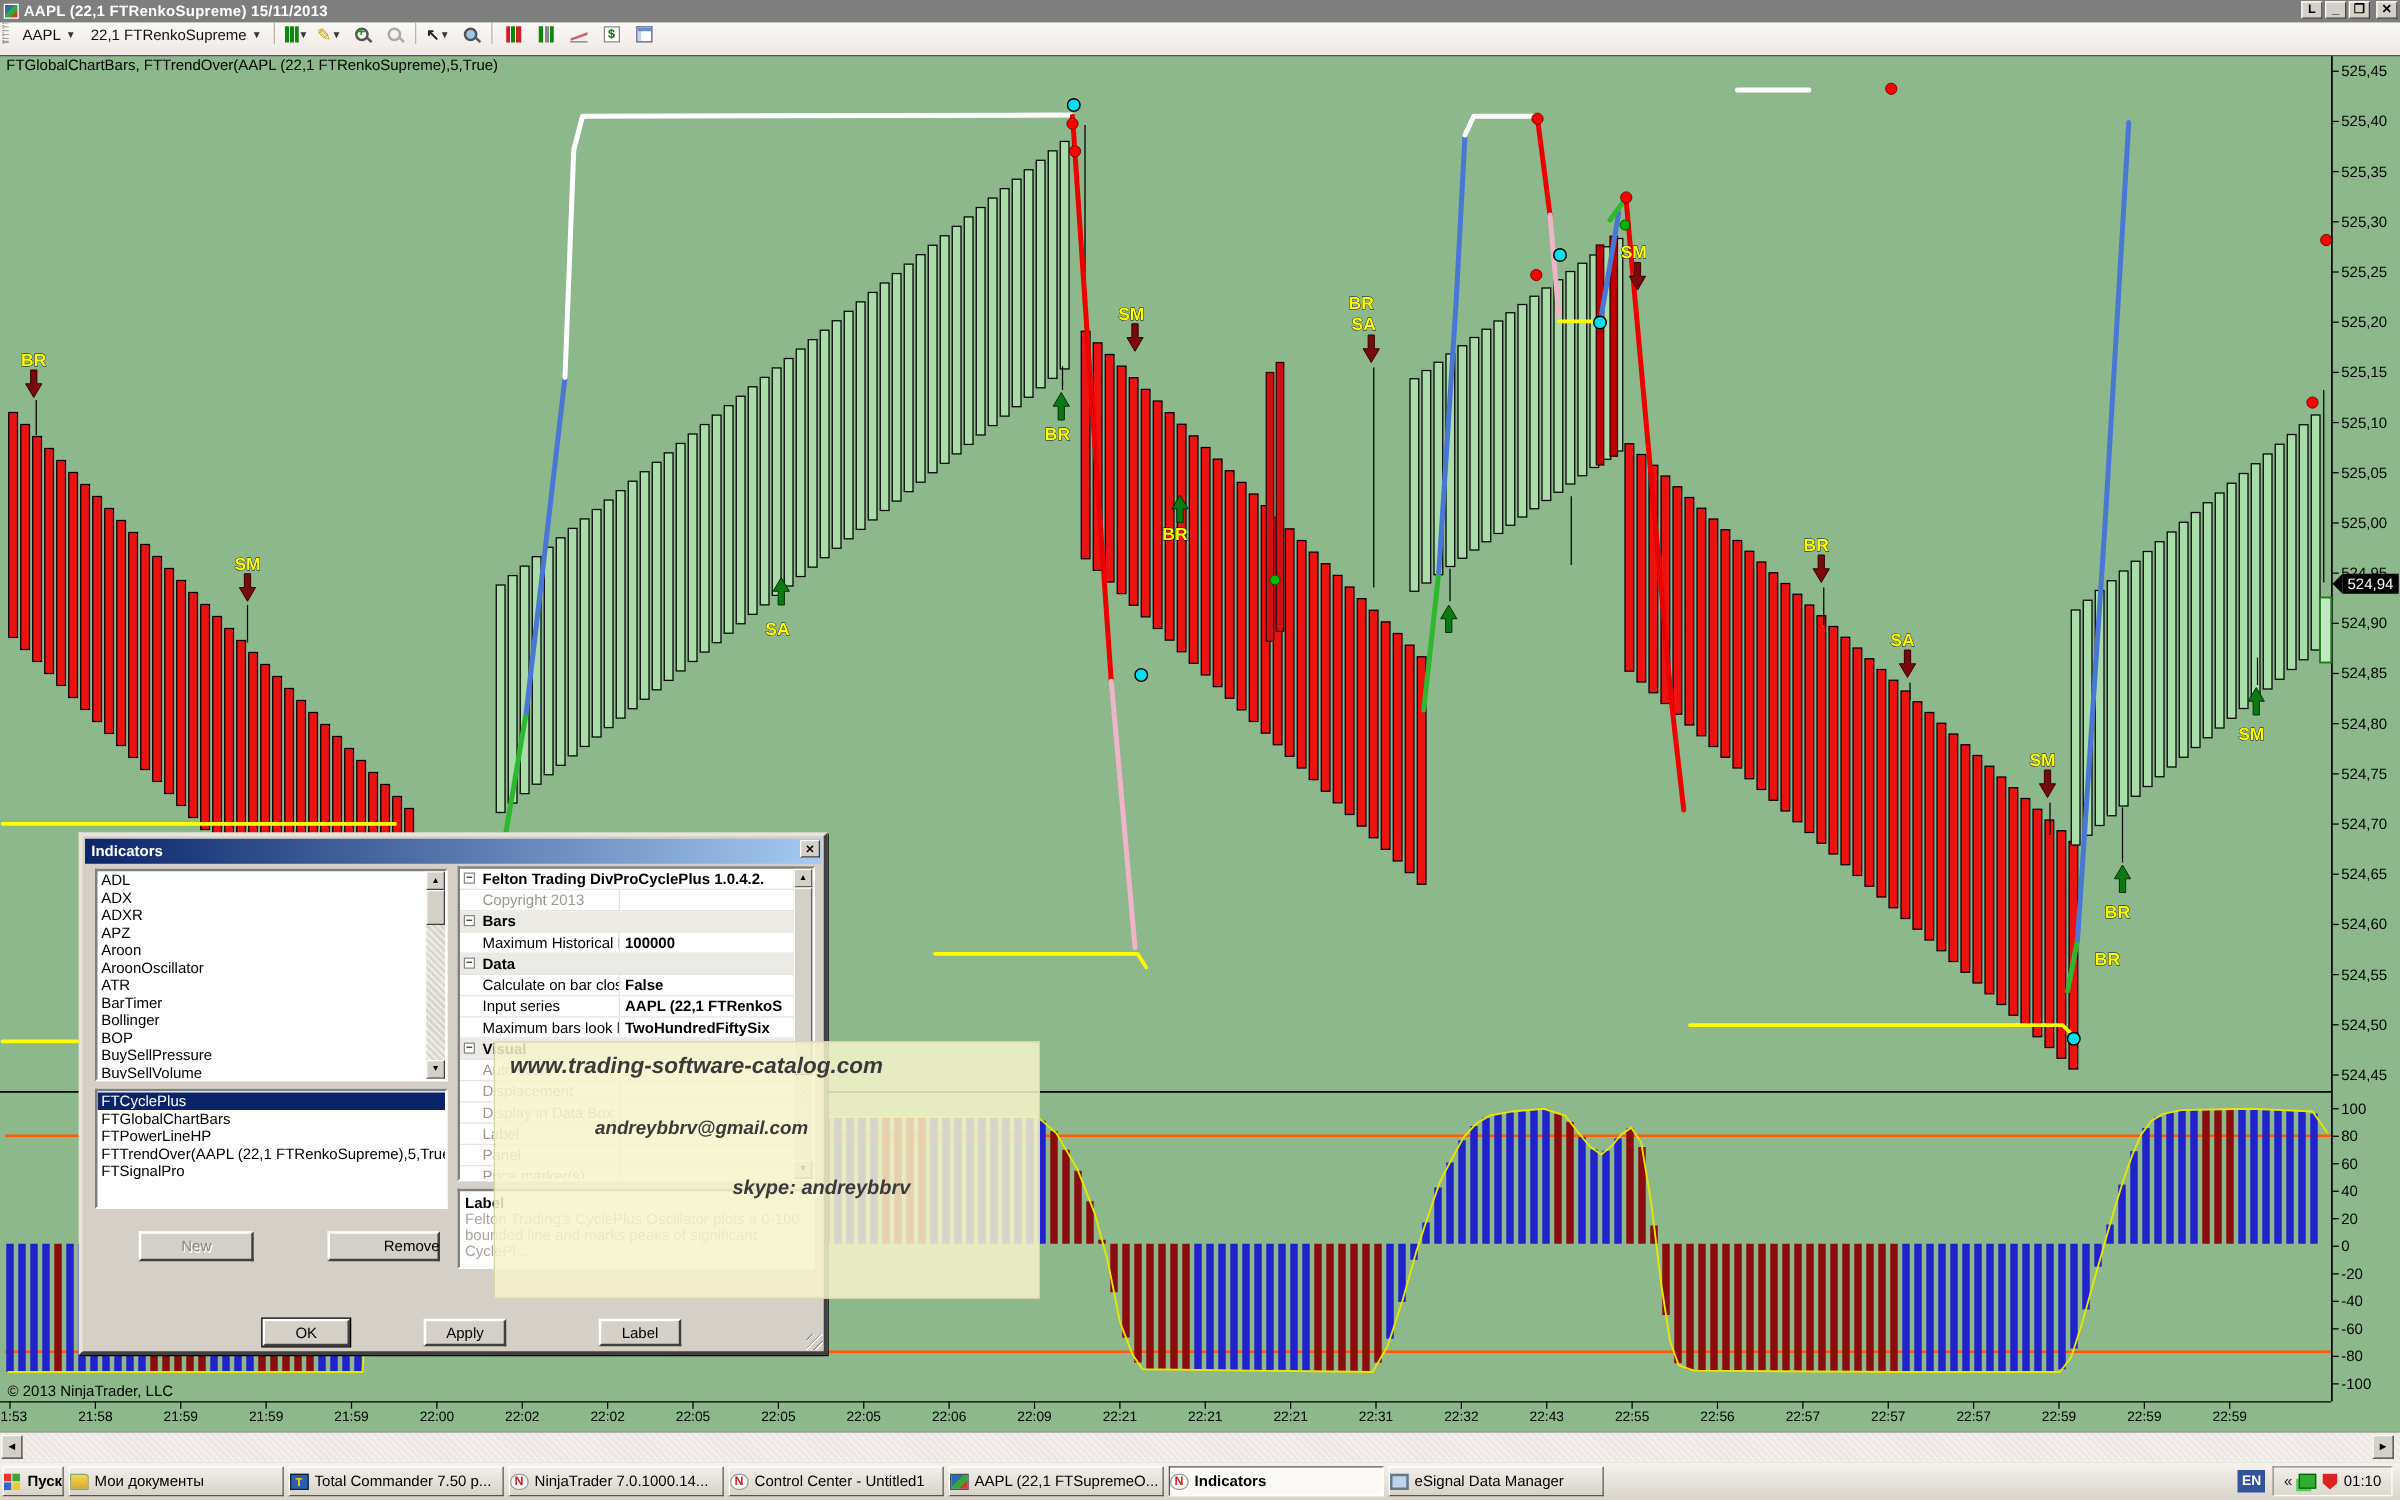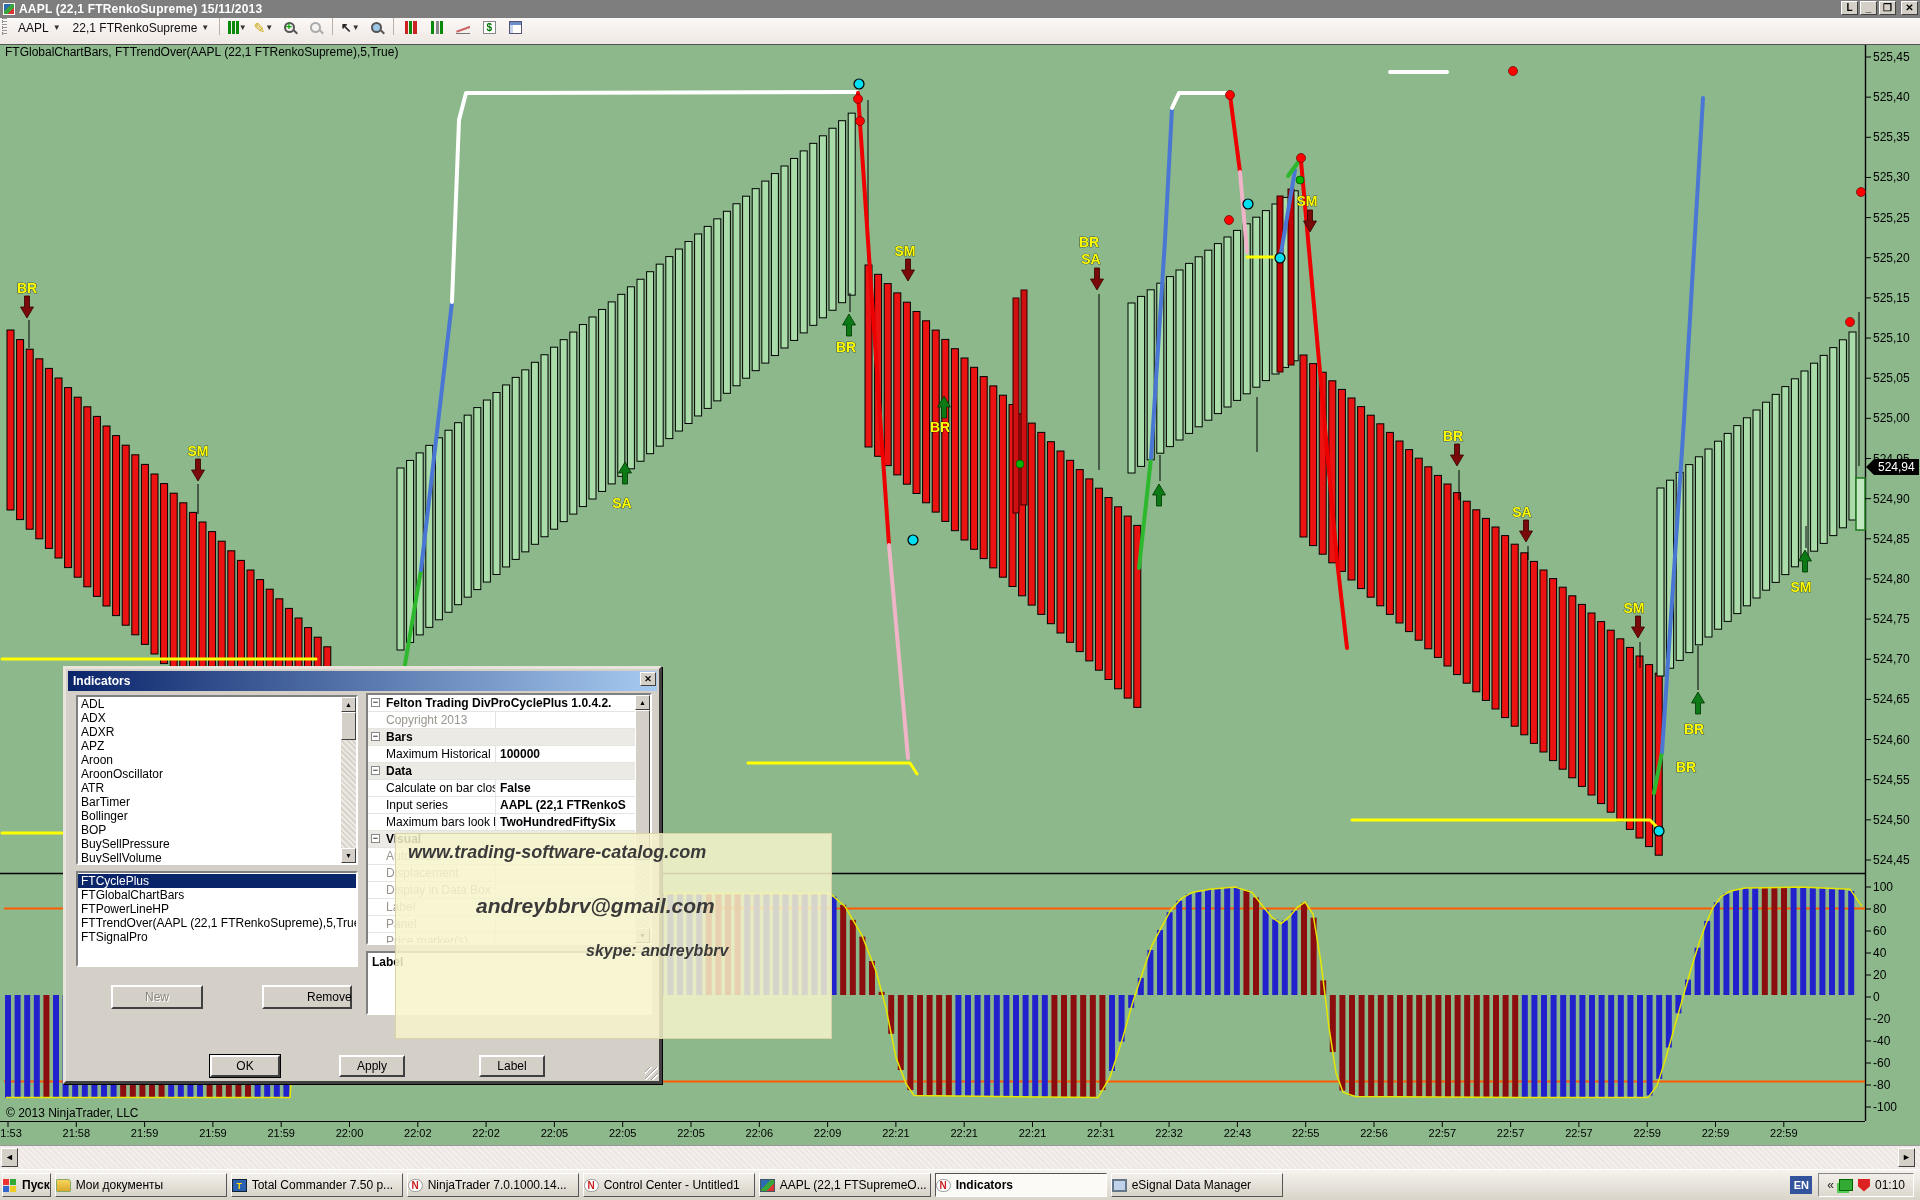--- a/index.html
+++ b/index.html
@@ -92,21 +92,21 @@
   .pg-row .bold { font-weight:bold; }
   .pg-box { position:absolute; left:3px; top:3px; width:9px; height:9px; border:1px solid #888; background:#fff; font-size:9px; line-height:7px; text-align:center; color:#333; }
   .descbox { position:absolute; left:300px; top:282px; width:286px; height:64px; background:#fff; border:2px solid; border-color:#808080 #fff #fff #808080; padding:2px 4px; }
   .descbox .dt { font-weight:bold; color:#000; }
   .descbox .dd { color:#A8A49C; line-height:13px; }
   .resize-grip { position:absolute; right:1px; bottom:1px; width:13px; height:13px; background:repeating-linear-gradient(135deg,transparent 0 3px,#999 3px 4px,#fff 4px 5px); }
 
   
   .watermark { position:absolute; left:395px; top:833px; width:437px; height:206px; background:rgba(247,243,203,0.85); border:1px solid #D8D4A8; z-index:11; color:#3A3A3A; font-style:italic; font-weight:bold; }
   .wm1 { position:absolute; left:12px; top:8px; font-size:18px; }
-  .wm2 { position:absolute; left:80px; top:60px; font-size:21px; }
+  .wm2 { position:absolute; left:80px; top:60px; font-size:15px; }
   .wm3 { position:absolute; left:190px; top:108px; font-size:16px; }
 </style>
 </head>
 <body>
 
 <div class="screen">
 
   <div class="chartbg"></div>
   <svg id="csvg" width="1920" height="1169">
       <line x1="0" y1="41.5" x2="1920" y2="41.5" stroke="#444" stroke-width="1"></line>
@@ -931,20 +931,21 @@
         </div>
       <div class="vscroll">
         <div class="vs-btn" style="top:0;">▲</div>
         <div class="vs-thumb" style="top:15px;height:150px;"></div>
         <div class="vs-btn" style="bottom:0;">▼</div>
       </div>
     </div>
 
     <div class="descbox">
       <div class="dt">Label</div>
+      <div class="dd">Felton Trading's CyclePlus Oscillator plots a 0-100 bounded line and marks peaks of significant CyclePl...</div>
     </div>
 
     <div class="btn default" style="left:144px;top:386px;width:70px;height:22px;line-height:18px;">OK</div>
     <div class="btn" style="left:273px;top:386px;width:66px;height:22px;line-height:18px;">Apply</div>
     <div class="btn" style="left:413px;top:386px;width:66px;height:22px;line-height:18px;">Label</div>
     <div class="resize-grip"></div>
   </div>
 
   <div class="watermark">
     <div class="wm1">www.trading-software-catalog.com</div>

